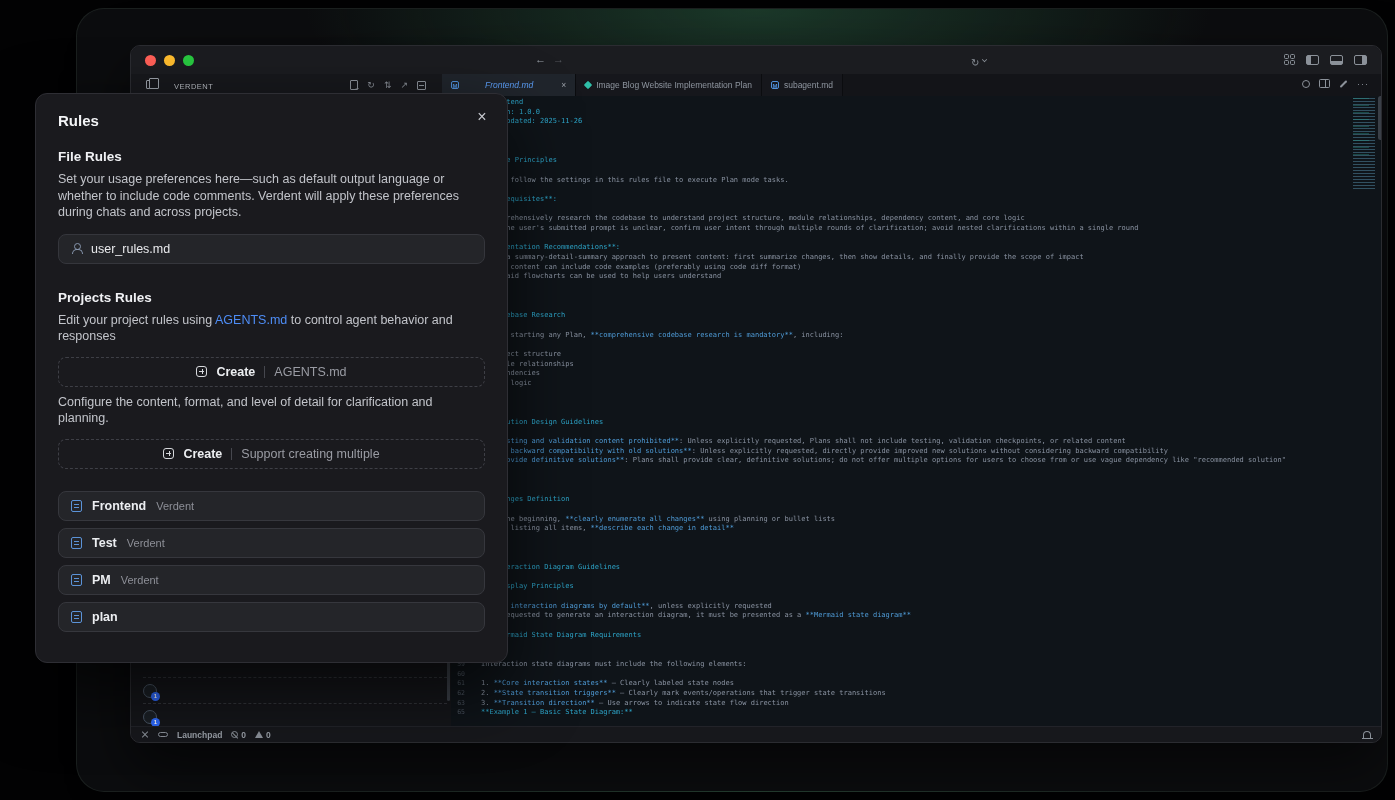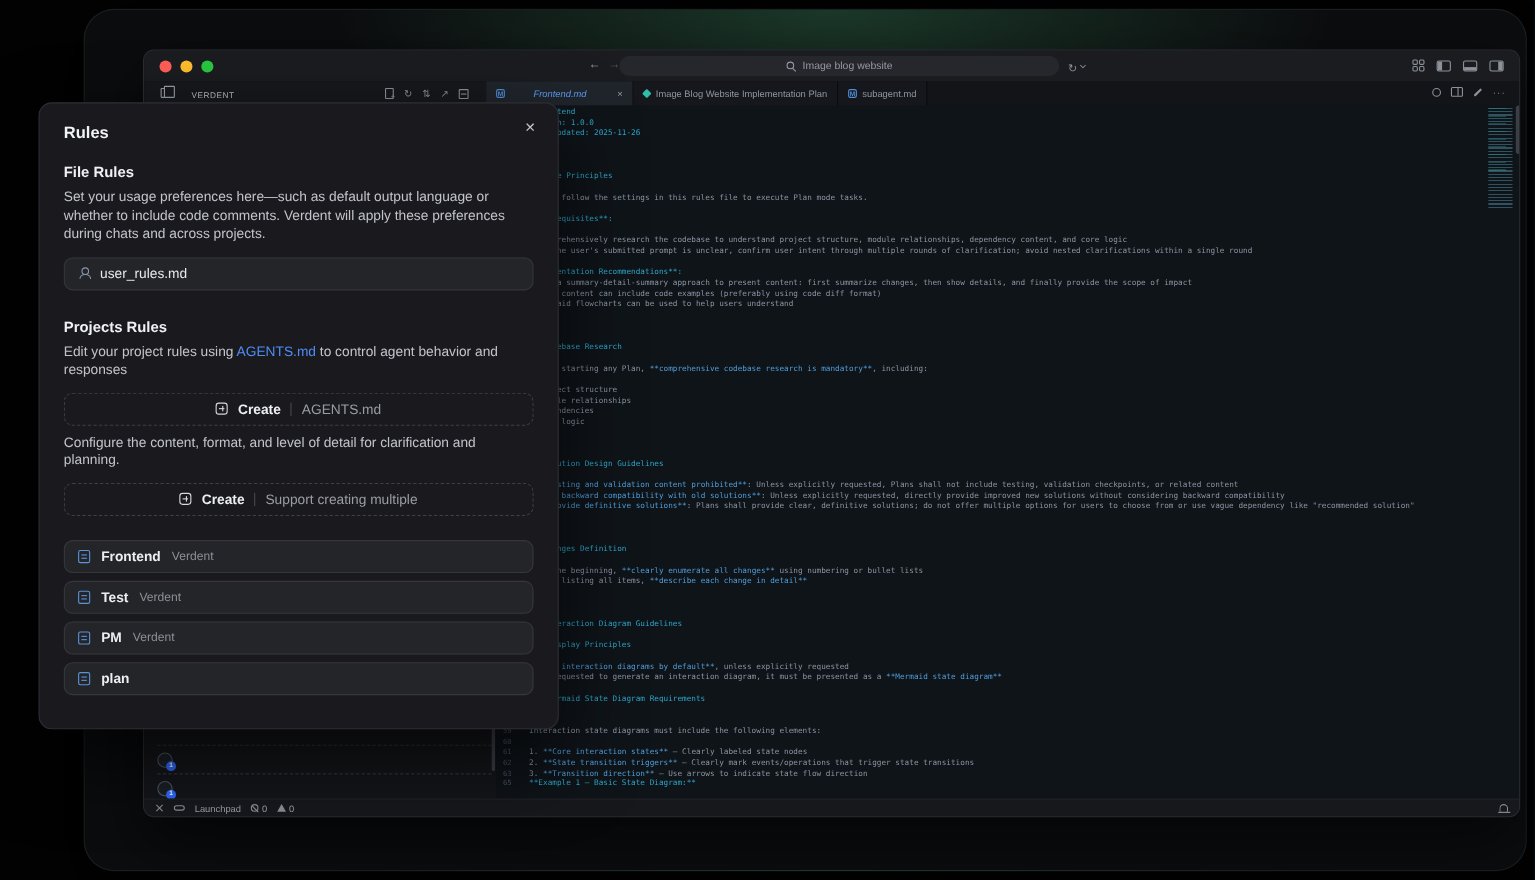--- a/index.html
+++ b/index.html
@@ -106,21 +106,21 @@
   .minimap { position:absolute; left:1222px; top:52px; width:22px; height:92px; opacity:.85;
     background:
       repeating-linear-gradient(180deg, rgba(90,150,180,.55) 0 1px, transparent 1px 3px);
   }
   .minimap::after { content:""; position:absolute; left:0; top:0; right:6px; bottom:30px;
     background: repeating-linear-gradient(180deg, rgba(47,191,168,.35) 0 1px, transparent 1px 7px); }
   .vscroll { position:absolute; left:1247px; top:50px; width:5px; height:44px; background:#3a3f47; border-radius:3px; }
 
   
   .statusbar { position:absolute; left:0; bottom:0; right:0; height:16px; background:#17181c; border-top:1px solid #222329;
-    display:flex; align-items:center; font-size:8.5px; color:#9aa0a8; padding:0 10px; gap:9px; }
+    display:flex; align-items:center; font-size:8.5px; color:#9aa0a8; padding:0 10px; gap:9px;font-weight:bold; }
   .sb-x { width:8px; height:8px; position:relative; }
   .sb-x::before,.sb-x::after { content:""; position:absolute; left:0; top:3.5px; width:8px; height:1px; background:#8b9199; }
   .sb-x::before { transform:rotate(45deg); } .sb-x::after { transform:rotate(-45deg); }
   .sb-link { width:10px; height:5px; border:1px solid #8b9199; border-radius:3px; position:relative; }
   .sb-group { display:flex; align-items:center; gap:3px; }
   .ic-err { width:7px; height:7px; border:1px solid #8b9199; border-radius:50%; position:relative; }
   .ic-err::after { content:""; position:absolute; left:-1px; top:2.5px; width:8px; height:1px; background:#8b9199; transform:rotate(45deg); }
   .ic-warn { width:0; height:0; border-left:4px solid transparent; border-right:4px solid transparent; border-bottom:7px solid #8b9199; }
   .sb-right { margin-left:auto; display:flex; align-items:center; }
   .ic-bell { width:8px; height:7px; border:1px solid #8b9199; border-bottom:none; border-radius:4px 4px 0 0; position:relative; }
@@ -169,24 +169,20 @@
 <div class="window">
 
   <div class="titlebar">
     <div class="lights">
       <div class="light red"></div>
       <div class="light yellow"></div>
       <div class="light green"></div>
     </div>
     <div class="navarrow" style="left:404px;">←</div>
     <div class="navarrow fwd" style="left:422px;">→</div>
-    <div class="searchbar">
-      <span class="mag"></span>
-      <span>Image blog website</span>
-    </div>
     <div class="sync">
       <span class="ic-sync"></span>
       <span class="chev"></span>
     </div>
     <div class="tb-icons">
       <span class="ic-grid">
           <i></i>
           <i></i>
           <i></i>
           <i></i>
@@ -284,21 +280,21 @@
       <div class="cl"><span class="ln">34</span><span class="lc"><span class="tk-h">## Solution Design Guidelines</span></span></div>
       <div class="cl"><span class="ln">35</span><span class="lc"></span></div>
       <div class="cl"><span class="ln">36</span><span class="lc"><span class="tk-t">- </span><span class="tk-b">**Testing and validation content prohibited**</span><span class="tk-t">: Unless explicitly requested, Plans shall not include testing, validation checkpoints, or related content</span></span></div>
       <div class="cl"><span class="ln">37</span><span class="lc"><span class="tk-t">- </span><span class="tk-b">**No backward compatibility with old solutions**</span><span class="tk-t">: Unless explicitly requested, directly provide improved new solutions without considering backward compatibility</span></span></div>
       <div class="cl"><span class="ln">38</span><span class="lc"><span class="tk-t">- </span><span class="tk-b">**Provide definitive solutions**</span><span class="tk-t">: Plans shall provide clear, definitive solutions; do not offer multiple options for users to choose from or use vague dependency like "recommended solution"</span></span></div>
       <div class="cl"><span class="ln">39</span><span class="lc"></span></div>
       <div class="cl"><span class="ln">40</span><span class="lc"></span></div>
       <div class="cl"><span class="ln">41</span><span class="lc"></span></div>
       <div class="cl"><span class="ln">42</span><span class="lc"><span class="tk-h">## Changes Definition</span></span></div>
       <div class="cl"><span class="ln">43</span><span class="lc"></span></div>
-      <div class="cl"><span class="ln">44</span><span class="lc"><span class="tk-t">- At the beginning, </span><span class="tk-b">**clearly enumerate all changes**</span><span class="tk-t"> using numbering or bullet lists</span></span></div>
+      <div class="cl"><span class="ln">44</span><span class="lc"><span class="tk-t">- At the beginning, </span><span class="tk-b">**clearly enumerate all changes**</span><span class="tk-t"> using planning or bullet lists</span></span></div>
       <div class="cl"><span class="ln">45</span><span class="lc"><span class="tk-t">- When listing all items, </span><span class="tk-b">**describe each change in detail**</span></span></div>
       <div class="cl"><span class="ln">46</span><span class="lc"></span></div>
       <div class="cl"><span class="ln">47</span><span class="lc"></span></div>
       <div class="cl"><span class="ln">48</span><span class="lc"></span></div>
       <div class="cl"><span class="ln">49</span><span class="lc"><span class="tk-h">## Interaction Diagram Guidelines</span></span></div>
       <div class="cl"><span class="ln">50</span><span class="lc"></span></div>
       <div class="cl"><span class="ln">51</span><span class="lc"><span class="tk-h">### Display Principles</span></span></div>
       <div class="cl"><span class="ln">52</span><span class="lc"></span></div>
       <div class="cl"><span class="ln">53</span><span class="lc"><span class="tk-t">- </span><span class="tk-b">**No interaction diagrams by default**</span><span class="tk-t">, unless explicitly requested</span></span></div>
       <div class="cl"><span class="ln">54</span><span class="lc"><span class="tk-t">- If requested to generate an interaction diagram, it must be presented as a </span><span class="tk-b">**Mermaid state diagram**</span></span></div>

